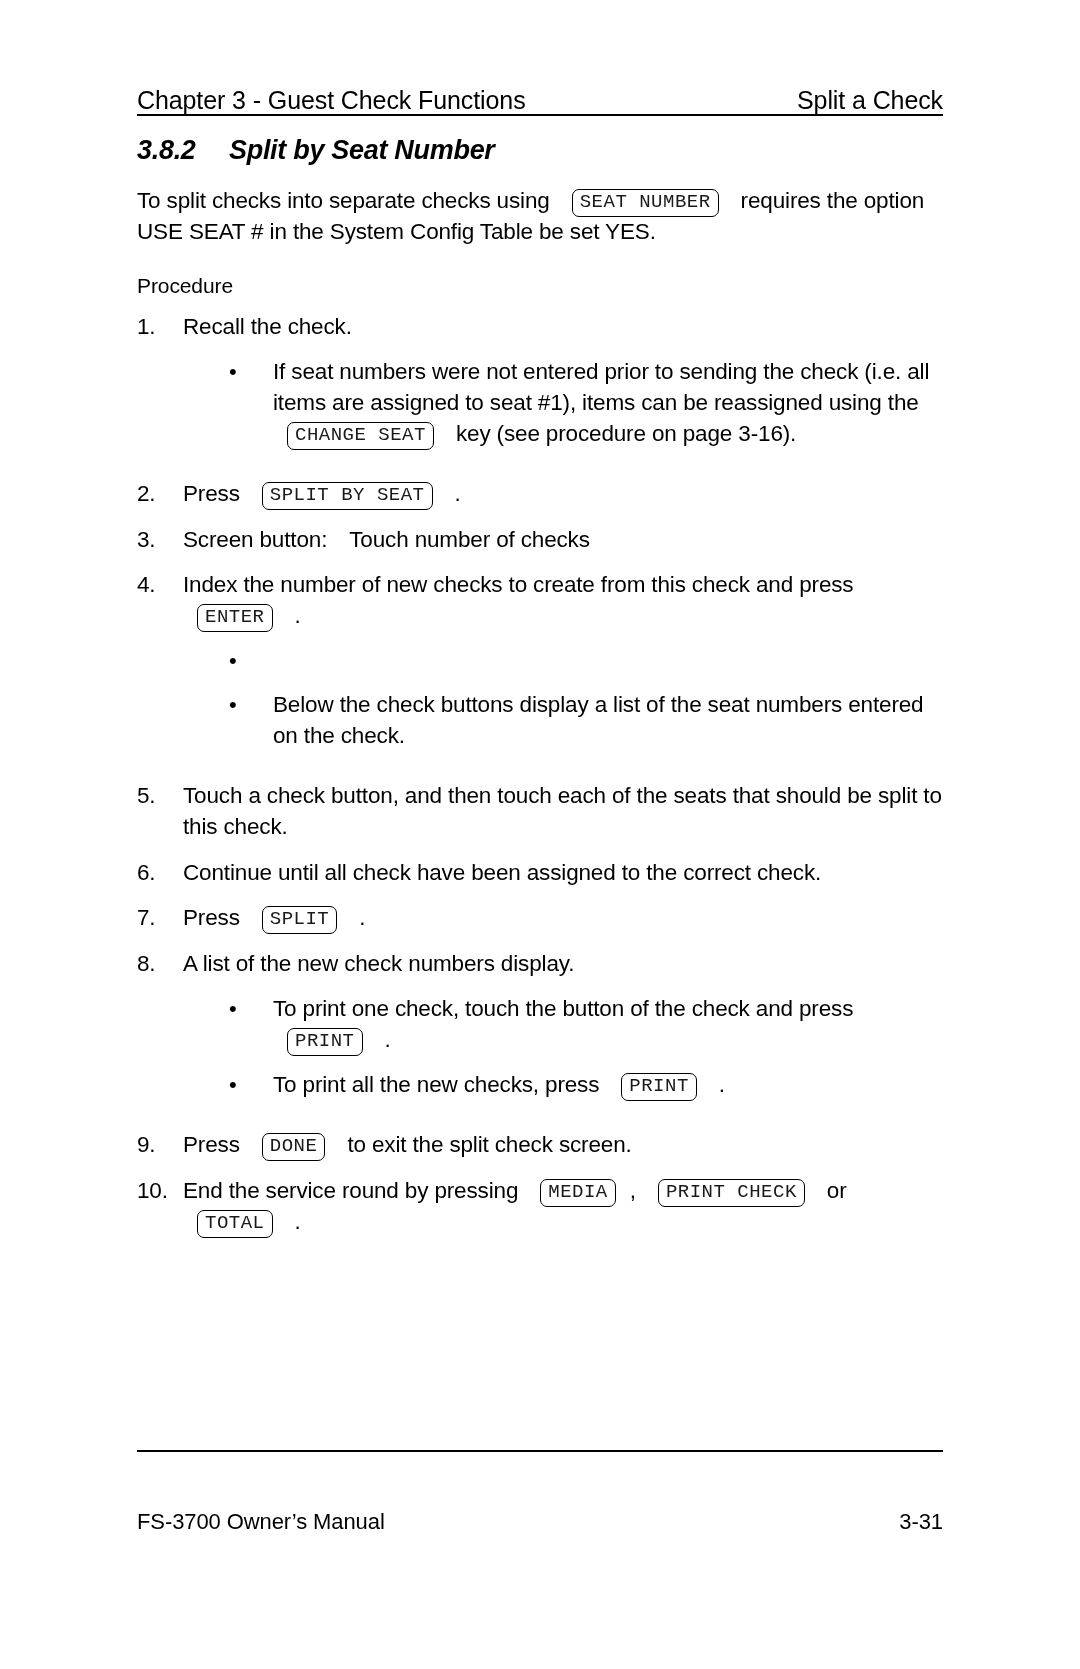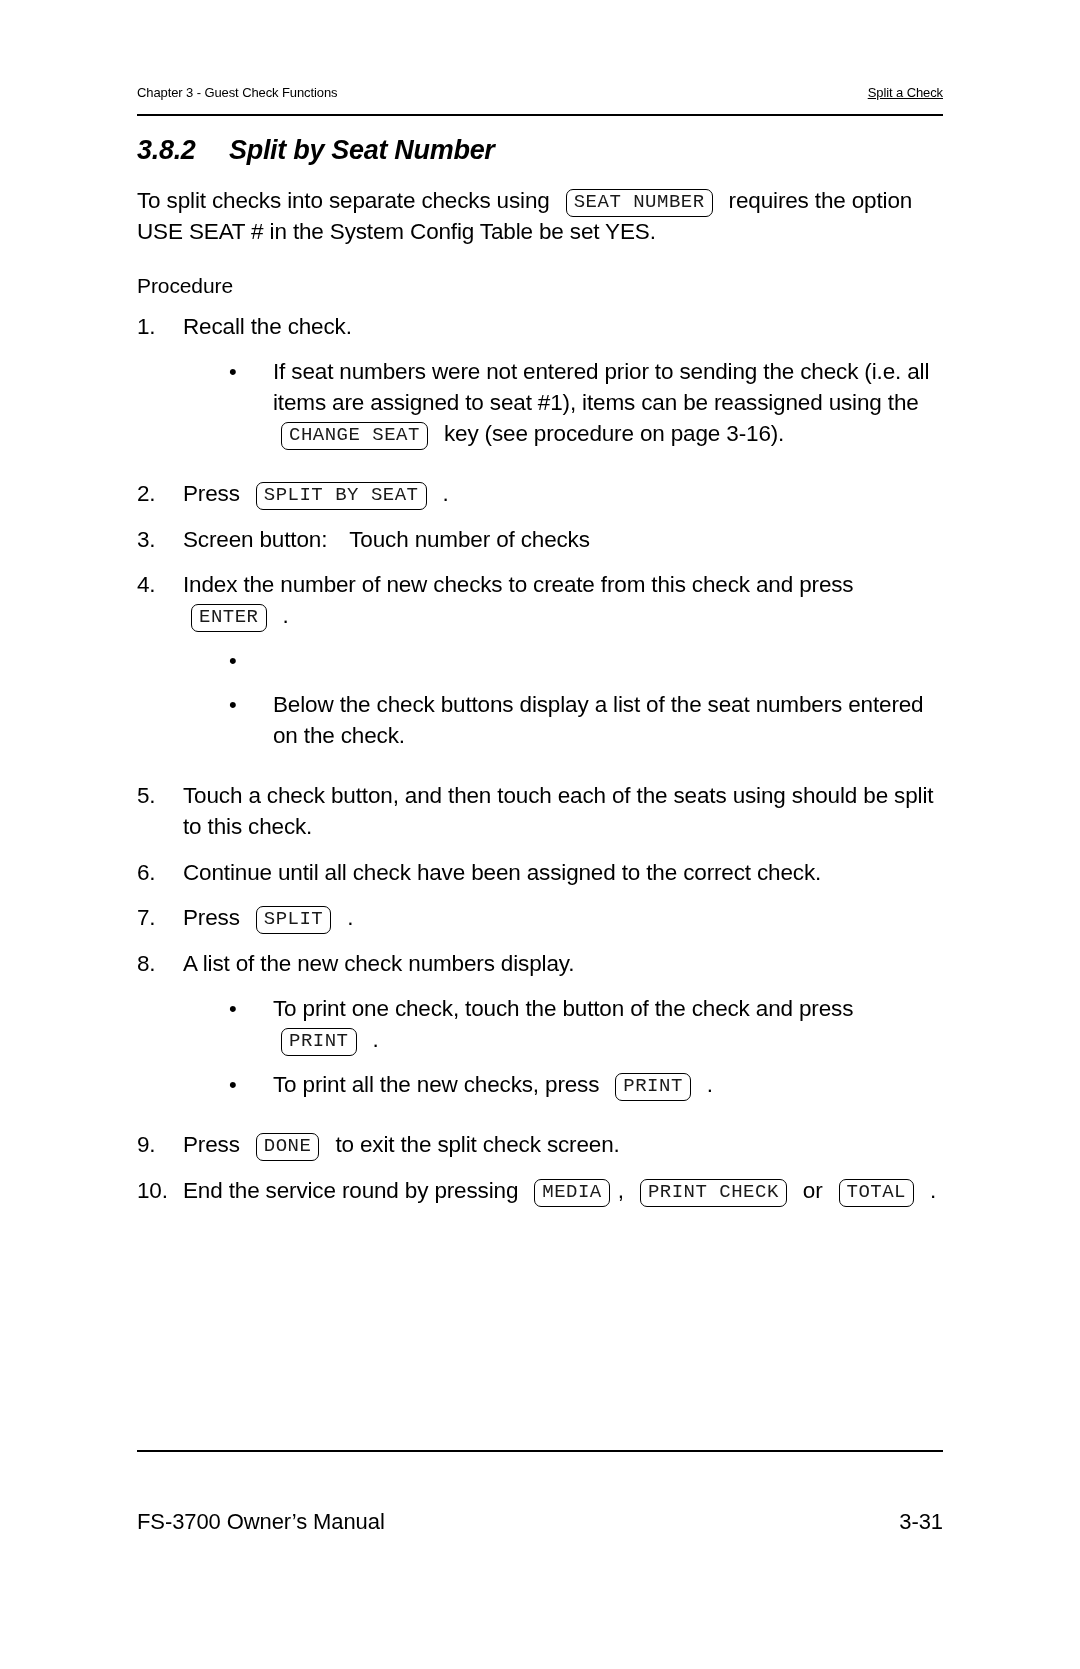--- a/index.html
+++ b/index.html
@@ -30,26 +30,26 @@
 
   
   .runhead {
     position: absolute;
     top: 86px;
     left: 0;
     width: 806px;
     display: flex;
     justify-content: space-between;
     align-items: flex-end;
-    font-size: 13px;
+    font-size: 25px;
     line-height: 1.15;
     letter-spacing: -0.1px;
   }
   .runhead .left  { white-space: nowrap; }
-  .runhead .right { white-space: nowrap; text-decoration: underline; }
+  .runhead .right { white-space: nowrap; }
   .head-rule {
     position: absolute;
     top: 114px;
     left: 0;
     width: 806px;
     height: 0;
     border-top: 2.6px solid #000;
   }
 
   
@@ -129,21 +129,21 @@
 
   
   .key {
     display: inline-block;
     font-family: "Liberation Mono", "DejaVu Sans Mono", monospace;
     font-size: 19px;
     line-height: 1.0;
     border: 1.8px solid #000;
     border-radius: 7px;
     padding: 3px 7px 4px 7px;
-    margin: 0 8px;
+    margin: 0 14px;
     vertical-align: 1px;
     white-space: nowrap;
     background: #fff;
     letter-spacing: 0.5px;
     color: #1a1a1a;
   }
 
   .nbsp-gap { display: inline-block; width: 8px; }
   .wide-gap { display: inline-block; width: 22px; }
 
@@ -230,21 +230,21 @@
               <li class="bullet">
                 <span class="dot">•</span>
                 <span class="btext">Below the check buttons display a list of the seat numbers entered on the check.</span>
               </li>
             </ul>
           </span>
         </li>
 
         <li class="step">
           <span class="marker">5.</span>
-          <span class="stext">Touch a check button, and then touch each of the seats using should be split to this check.</span>
+          <span class="stext">Touch a check button, and then touch each of the seats that should be split to this check.</span>
         </li>
 
         <li class="step">
           <span class="marker">6.</span>
           <span class="stext">Continue until all check have been assigned to the correct check.</span>
         </li>
 
         <li class="step">
           <span class="marker">7.</span>
           <span class="stext"><span>Press</span><span class="nbsp-gap"></span><span class="key">SPLIT</span><span class="nbsp-gap"></span><span>.</span></span>

